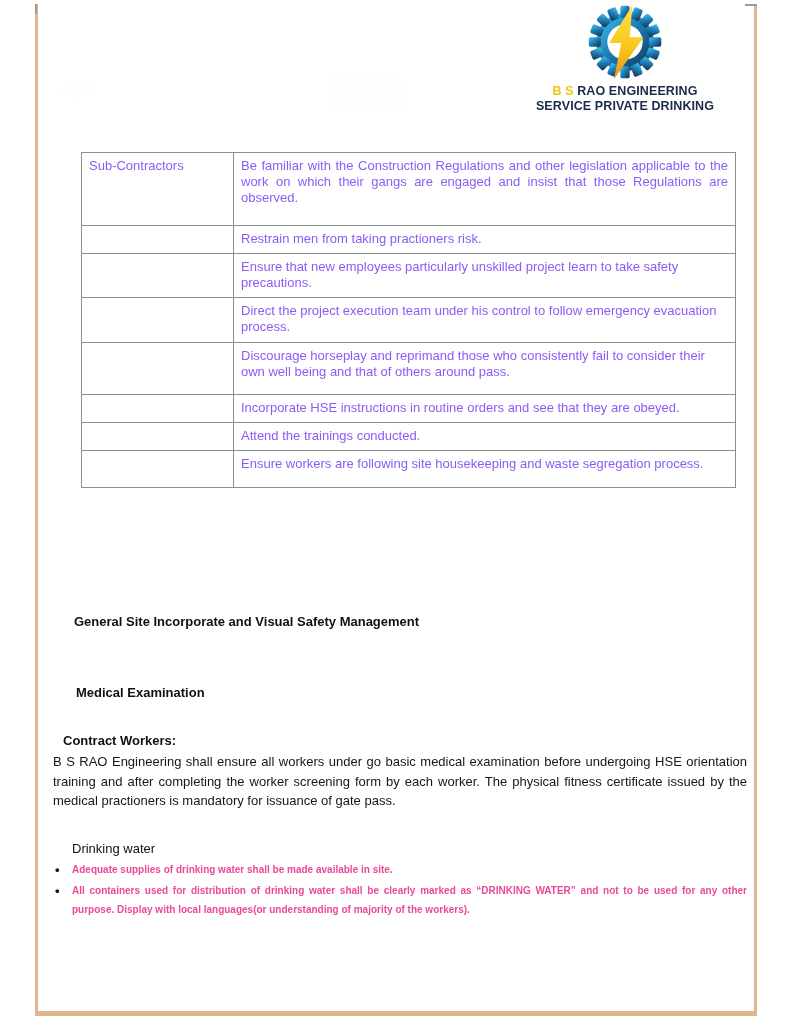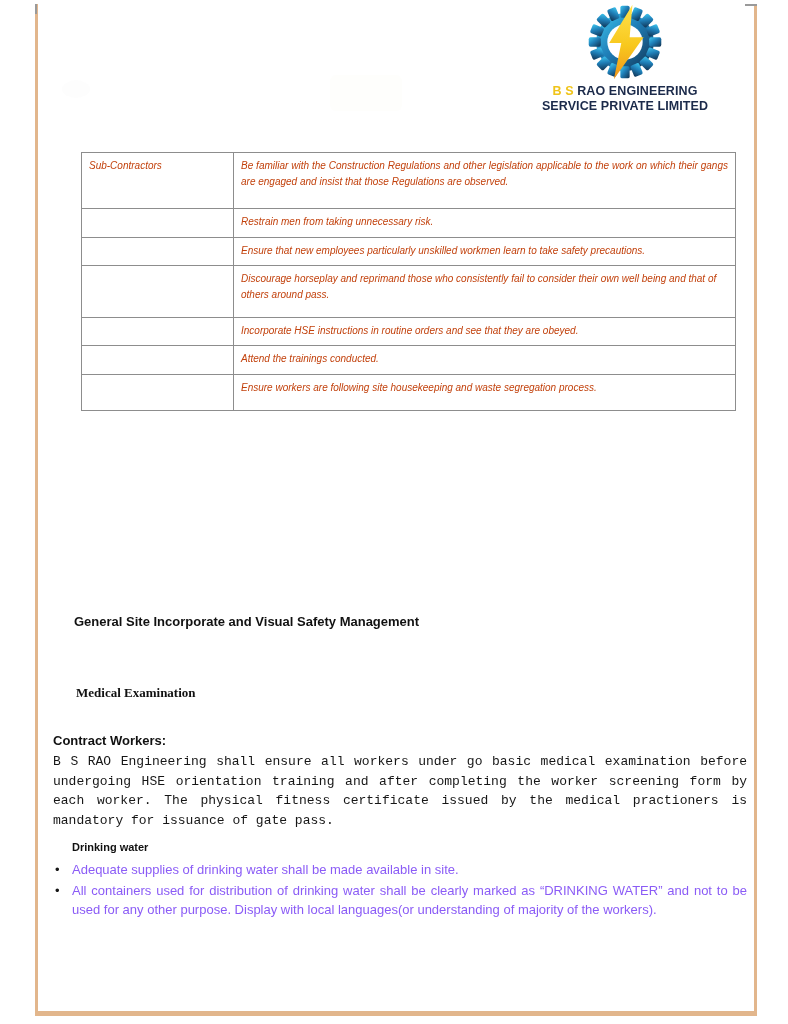--- a/index.html
+++ b/index.html
@@ -75,25 +75,24 @@
     position: absolute;
     left: 81px;
     top: 152px;
     width: 655px;
     border-collapse: collapse;
     table-layout: fixed;
   }
   .resp-table td {
     border: 1px solid #8d8d8d;
     vertical-align: top;
-    font-size: 10px;
+    font-size: 13px;
     line-height: 16.2px;
-    color: #c2410c;
+    color: #8b5cf6;
     padding: 5px 7px 6px 7px;
-    font-style: italic;
   }
   .resp-table td.col-role {
     width: 137px;
     white-space: nowrap;
   }
   .resp-table td.col-duty {
     text-align: justify;
     text-justify: inter-word;
     margin-left: 32px;
   }
@@ -105,69 +104,69 @@
 
   
   .h-section {
     position: absolute;
     font-size: 13px;
     font-weight: bold;
     color: #111111;
     white-space: nowrap;
   }
   .h-general { left: 74px; top: 614px; }
-  .h-medical { left: 76px; top: 685px; font-family: Liberation Serif, serif; }
+  .h-medical { left: 76px; top: 685px; }
 
   .h-contract {
     position: absolute;
-    left: 53px;
+    left: 63px;
     top: 733px;
     font-size: 13px;
     font-weight: bold;
     color: #111111;
   }
   .p-contract {
     position: absolute;
     left: 53px;
     top: 752px;
     width: 694px;
     font-size: 13px;
     line-height: 19.5px;
     color: #161616;
     text-align: justify;
     text-justify: inter-word;
-    font-family: Liberation Mono, monospace;
   }
 
   .h-drinking {
     position: absolute;
     left: 72px;
     top: 841px;
-    font-size: 11px;
-    font-weight: bold;
+    font-size: 13px;
+    font-weight: normal;
     color: #111111;
   }
   .bullets {
     position: absolute;
     left: 53px;
     top: 860px;
     width: 694px;
     margin: 0;
     padding: 0;
     list-style: none;
   }
   .bullets li {
     position: relative;
     padding-left: 19px;
-    font-size: 13px;
+    font-size: 10px;
     line-height: 19.5px;
-    color: #8b5cf6;
+    color: #ec4899;
     text-align: justify;
     text-justify: inter-word;
     margin-bottom: 1px;
+    font-weight: bold;
   }
   .bullets li::before {
     content: "\2022";
     position: absolute;
     left: 2px;
     top: 0;
     font-size: 13px;
     line-height: 19.5px;
     color: #161616;
   }
@@ -228,37 +227,41 @@
             <rect x="45" y="69" width="10" height="13" rx="2" transform="rotate(67.5 50 43)"></rect>
             <rect x="11" y="38" width="13" height="10" rx="2" transform="rotate(67.5 50 43)"></rect>
             <rect x="76" y="38" width="13" height="10" rx="2" transform="rotate(67.5 50 43)"></rect>
           </g>
         </g>
       </g>
       <path d="M58 3 L33 44 L46 44 L38 83 L70 38 L55 38 Z" fill="url(#boltGrad)"></path>
     </svg>
     <div class="logo-text">
       <span class="bs">B S</span><span> RAO ENGINEERING</span><br>
-      <span>SERVICE PRIVATE LIMITED</span>
+      <span>SERVICE PRIVATE DRINKING</span>
     </div>
   </div>
 
   <table class="resp-table">
     <tbody>
       <tr class="tall">
         <td class="col-role">Sub-Contractors</td>
         <td class="col-duty">Be familiar with the Construction Regulations and other legislation applicable to the work on which their gangs are engaged and insist that those Regulations are observed.</td>
       </tr>
       <tr>
         <td class="col-role"></td>
-        <td class="col-duty nojustify">Restrain men from taking unnecessary risk.</td>
-      </tr>
-      <tr>
-        <td class="col-role"></td>
-        <td class="col-duty nojustify">Ensure that new employees particularly unskilled workmen learn to take safety precautions.</td>
+        <td class="col-duty nojustify">Restrain men from taking practioners risk.</td>
+      </tr>
+      <tr>
+        <td class="col-role"></td>
+        <td class="col-duty nojustify">Ensure that new employees particularly unskilled project learn to take safety precautions.</td>
+      </tr>
+      <tr>
+        <td class="col-role"></td>
+        <td class="col-duty nojustify">Direct the project execution team under his control to follow emergency evacuation process.</td>
       </tr>
       <tr class="tall2">
         <td class="col-role"></td>
         <td class="col-duty nojustify">Discourage horseplay and reprimand those who consistently fail to consider their own well being and that of others around pass.</td>
       </tr>
       <tr>
         <td class="col-role"></td>
         <td class="col-duty nojustify">Incorporate HSE instructions in routine orders and see that they are obeyed.</td>
       </tr>
       <tr>

